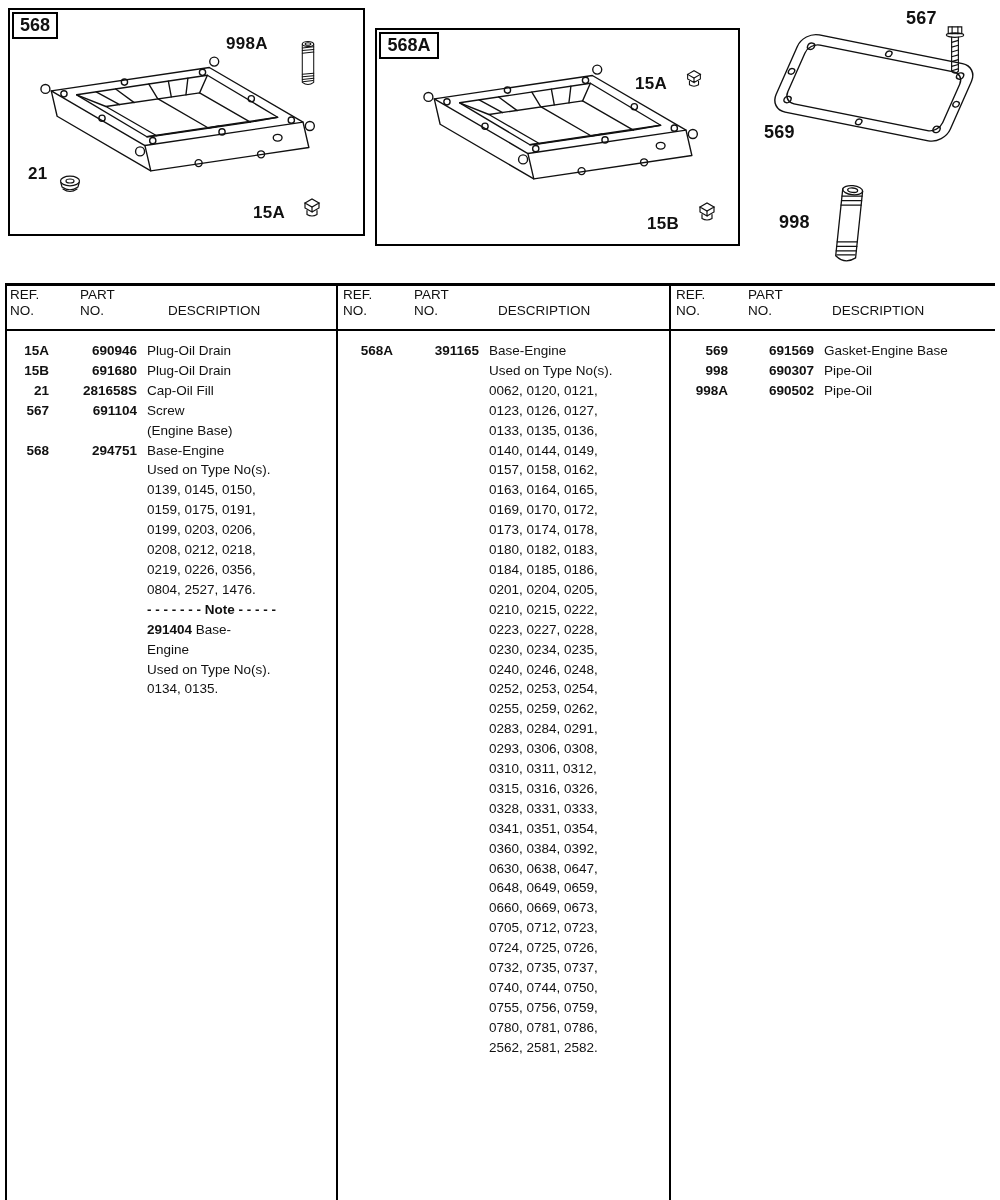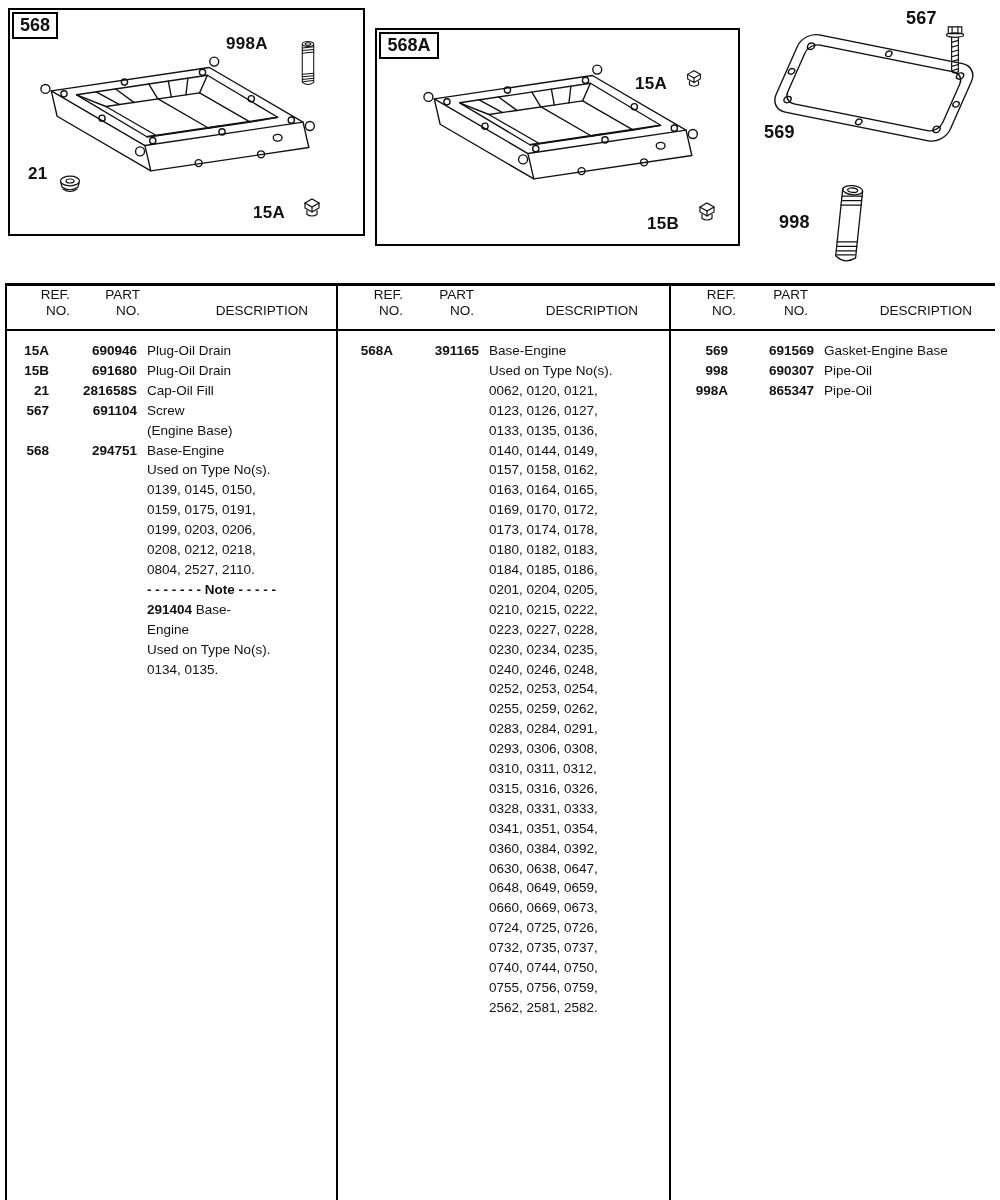--- a/index.html
+++ b/index.html
@@ -9,21 +9,21 @@
     font-family:"Liberation Sans", sans-serif; color:#111111;
   }
   .abs { position:absolute; }
   .panel { border:2px solid #000; background:#fff; }
   .boxlabel {
     border:2.5px solid #000; font-weight:bold; font-size:18px;
     display:flex; align-items:center; justify-content:center; background:#fff;
   }
   .callout { font-weight:bold; font-size:17px; letter-spacing:0.3px; white-space:nowrap; }
   .hline, .vline { background:#000; }
-  .hdr { font-size:13.5px; line-height:16px; text-align:right; white-space:nowrap; }
+  .hdr { font-size:13.5px; line-height:16px; text-align:left; white-space:nowrap; }
   .group .trow {
     display:grid; font-size:13.5px; line-height:19.9px;
   }
   .g0 .trow { grid-template-columns:44px 88px 1fr; }
   .g1 .trow { grid-template-columns:56px 86px 1fr; }
   .g2 .trow { grid-template-columns:58px 86px 1fr; }
   .c-ref, .c-part { font-weight:bold; text-align:right; white-space:pre; }
   .c-desc { padding-left:10px; white-space:pre; }
   .b { font-weight:bold; }
   svg.draw { overflow:visible; }
@@ -239,21 +239,26 @@
       <span class="c-desc"><span>0199, 0203, 0206,</span></span>
     </div>
     <div class="trow">
       <span class="c-ref"></span>
       <span class="c-part"></span>
       <span class="c-desc"><span>0208, 0212, 0218,</span></span>
     </div>
     <div class="trow">
       <span class="c-ref"></span>
       <span class="c-part"></span>
-      <span class="c-desc"><span>0804, 2527, 2110.</span></span>
+      <span class="c-desc"><span>0219, 0226, 0356,</span></span>
+    </div>
+    <div class="trow">
+      <span class="c-ref"></span>
+      <span class="c-part"></span>
+      <span class="c-desc"><span>0804, 2527, 1476.</span></span>
     </div>
     <div class="trow">
       <span class="c-ref"></span>
       <span class="c-part"></span>
       <span class="c-desc"><span class="b">- - - - - - - Note - - - - -</span></span>
     </div>
     <div class="trow">
       <span class="c-ref"></span>
       <span class="c-part"></span>
       <span class="c-desc"><span class="b">291404</span><span> Base-</span></span>
@@ -416,52 +421,62 @@
       <span class="c-desc"><span>0648, 0649, 0659,</span></span>
     </div>
     <div class="trow">
       <span class="c-ref"></span>
       <span class="c-part"></span>
       <span class="c-desc"><span>0660, 0669, 0673,</span></span>
     </div>
     <div class="trow">
       <span class="c-ref"></span>
       <span class="c-part"></span>
+      <span class="c-desc"><span>0705, 0712, 0723,</span></span>
+    </div>
+    <div class="trow">
+      <span class="c-ref"></span>
+      <span class="c-part"></span>
       <span class="c-desc"><span>0724, 0725, 0726,</span></span>
     </div>
     <div class="trow">
       <span class="c-ref"></span>
       <span class="c-part"></span>
       <span class="c-desc"><span>0732, 0735, 0737,</span></span>
     </div>
     <div class="trow">
       <span class="c-ref"></span>
       <span class="c-part"></span>
       <span class="c-desc"><span>0740, 0744, 0750,</span></span>
     </div>
     <div class="trow">
       <span class="c-ref"></span>
       <span class="c-part"></span>
       <span class="c-desc"><span>0755, 0756, 0759,</span></span>
+    </div>
+    <div class="trow">
+      <span class="c-ref"></span>
+      <span class="c-part"></span>
+      <span class="c-desc"><span>0780, 0781, 0786,</span></span>
     </div>
     <div class="trow">
       <span class="c-ref"></span>
       <span class="c-part"></span>
       <span class="c-desc"><span>2562, 2581, 2582.</span></span>
     </div>
   </div>
 <div class="abs group g2" style="left:670px; top:341px; width:328px;">
     <div class="trow">
       <span class="c-ref">569</span>
       <span class="c-part">691569</span>
       <span class="c-desc"><span>Gasket-Engine Base</span></span>
     </div>
     <div class="trow">
       <span class="c-ref">998</span>
       <span class="c-part">690307</span>
       <span class="c-desc"><span>Pipe-Oil</span></span>
     </div>
     <div class="trow">
       <span class="c-ref">998A</span>
-      <span class="c-part">865347</span>
+      <span class="c-part">690502</span>
       <span class="c-desc"><span>Pipe-Oil</span></span>
     </div>
   </div>
 
 </body></html>

